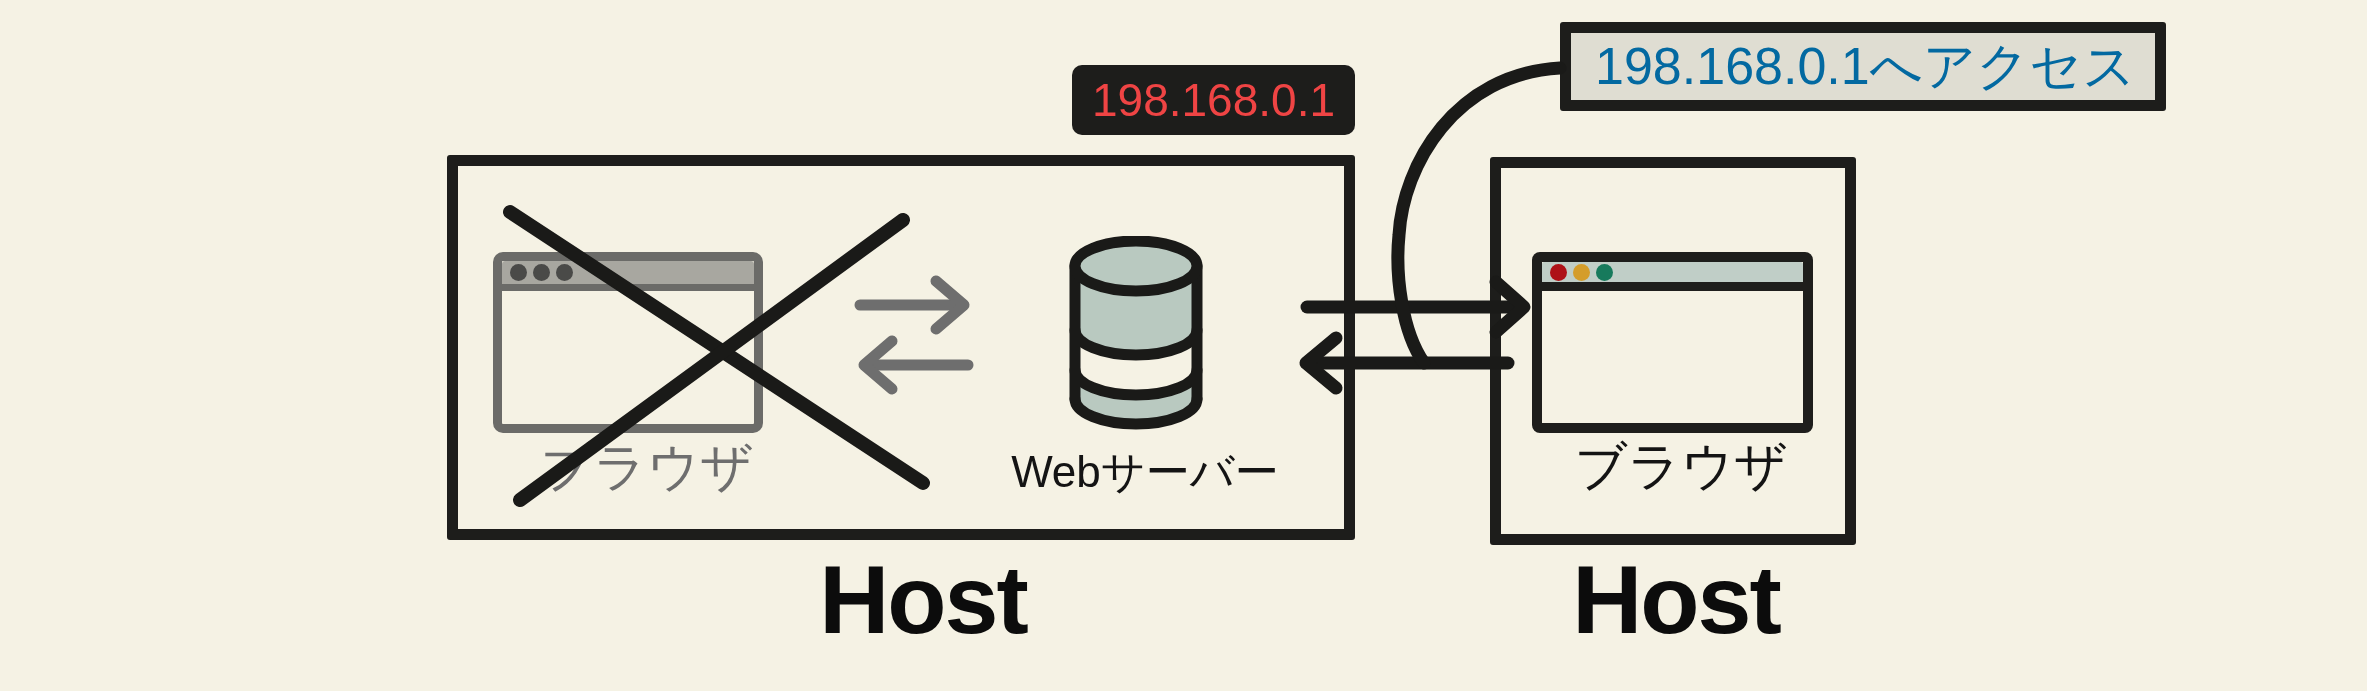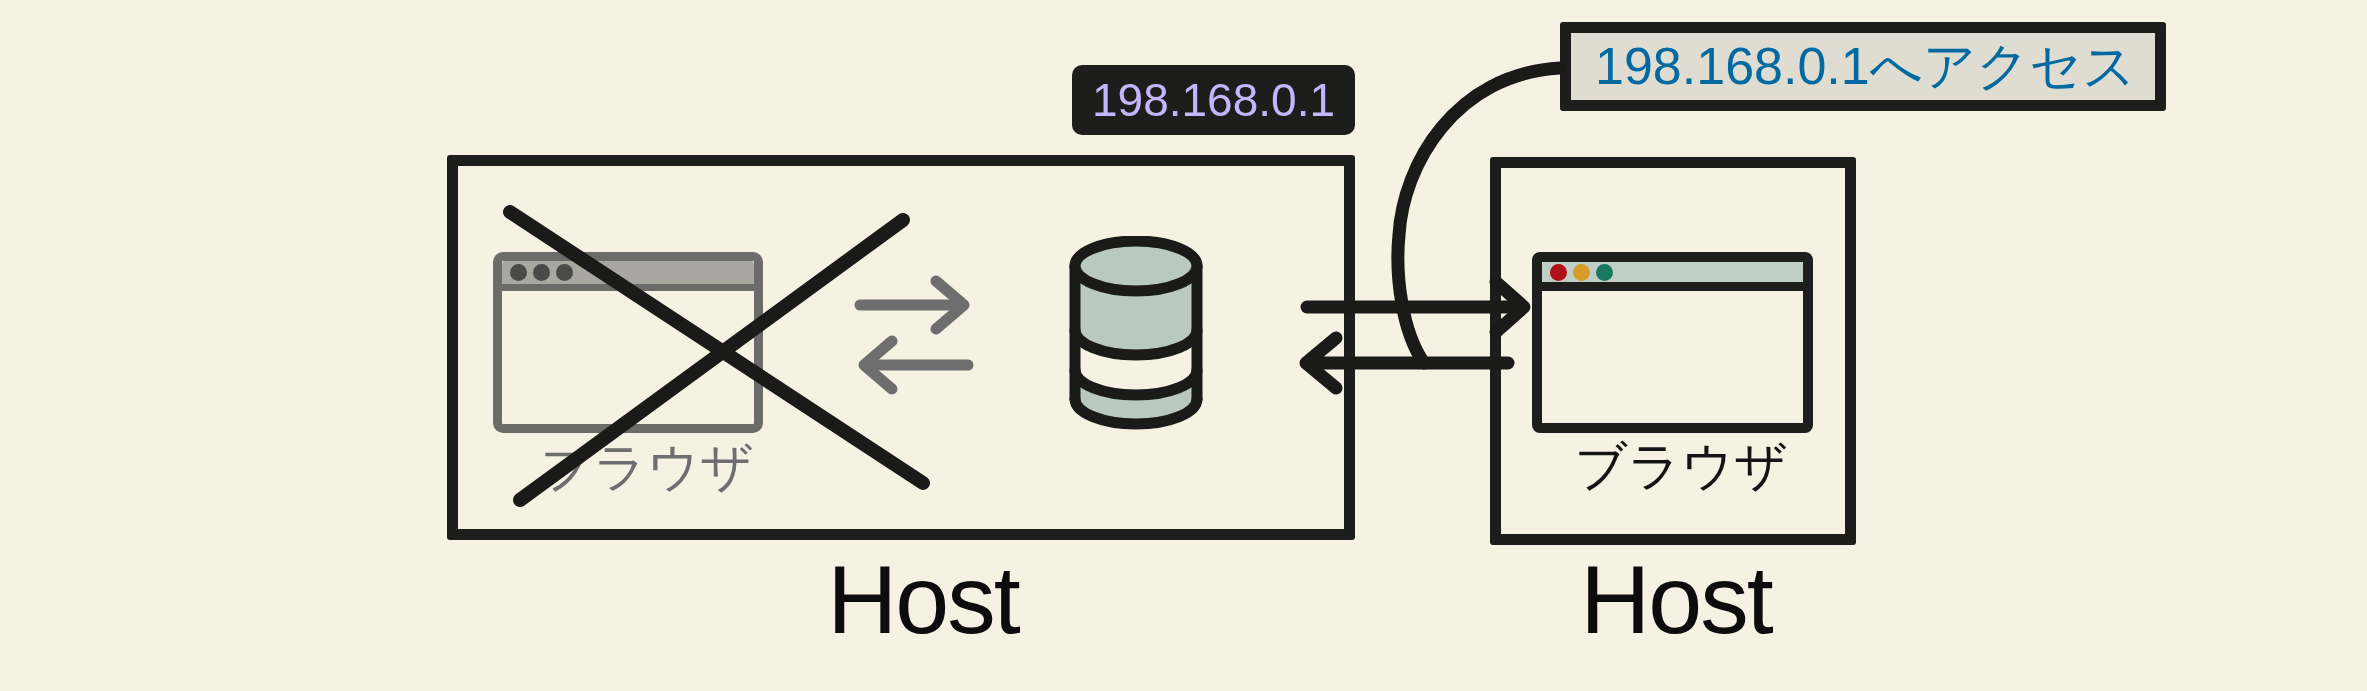--- a/index.html
+++ b/index.html
@@ -21,35 +21,35 @@
     box-sizing:border-box;
   }
   .host-box.server{left:447px;top:155px;width:908px;height:385px;}
   .host-box.client{left:1490px;top:157px;width:366px;height:388px;}
 
   .host-label{
     position:absolute;
     top:551px;
     transform:translateX(-50%);
     font-size:97px;
-    font-weight:400;
+    font-weight:700;
     letter-spacing:-2px;
     line-height:1;
     color:#0c0c0c;
     white-space:nowrap;
   }
   .host-label.server{left:923px;}
   .host-label.client{left:1676px;}
 
   
   .ip-chip{
     position:absolute;
     left:1072px;top:65px;width:283px;height:70px;
     background:#1d1d1b;border-radius:10px;
-    color:#c4b5fd;font-size:46px;
+    color:#ef4444;font-size:46px;
     display:flex;align-items:center;justify-content:center;
     box-sizing:border-box;
   }
 
   
   .callout{
     position:absolute;
     left:1560px;top:22px;width:606px;height:89px;
     background:#dfddd2;
     border:11px solid #1d1d1b;border-radius:3px;
@@ -124,20 +124,21 @@
   </div>
   <div class="icon-label gray">ブラウザ</div>
 
   <svg class="db-icon" width="144" height="194" viewBox="0 0 144 194">
     <path d="M 11 30 A 61 25 0 0 1 133 30 L 133 163 A 61 25 0 0 1 11 163 Z" fill="#b9c9c0" stroke="none"></path>
     <path d="M 11 94 A 61 25 0 0 0 133 94 L 133 134 A 61 25 0 0 1 11 134 Z" fill="#f5f2e4" stroke="none"></path>
     <path d="M 11 94 A 61 25 0 0 0 133 94 M 11 134 A 61 25 0 0 0 133 134 M 11 163 A 61 25 0 0 0 133 163" fill="none" stroke="#1a1a18" stroke-width="11" stroke-linecap="round"></path>
     <path d="M 11 30 L 11 163 M 133 30 L 133 163" fill="none" stroke="#1a1a18" stroke-width="11" stroke-linecap="round"></path>
     <ellipse cx="72" cy="30" rx="61" ry="25" fill="#b9c9c0" stroke="#1a1a18" stroke-width="11"></ellipse>
   </svg>
+  <div class="icon-label webserver">Webサーバー</div>
 
   <div class="browser black">
     <div class="titlebar">
       <span class="dot" style="background:#ae1117"></span>
       <span class="dot" style="background:#d49d2a"></span>
       <span class="dot" style="background:#177a5c"></span>
     </div>
   </div>
   <div class="icon-label client-browser">ブラウザ</div>
 

